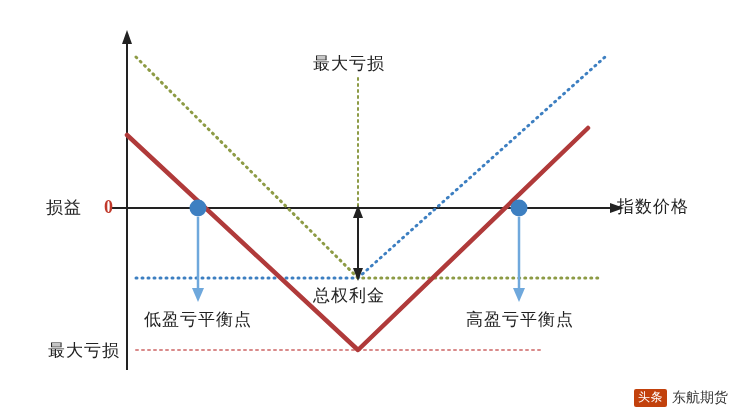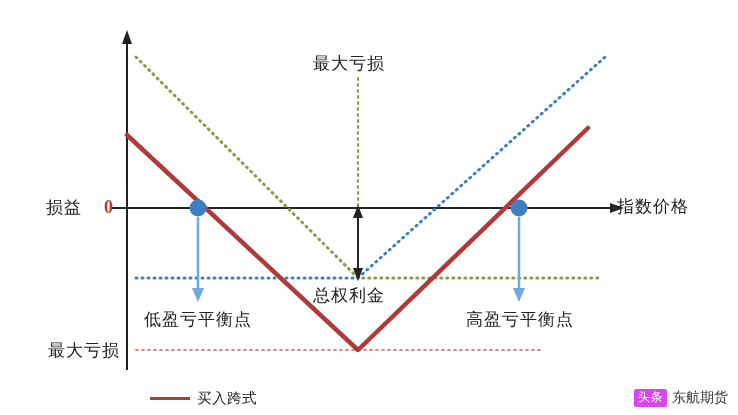--- a/index.html
+++ b/index.html
@@ -74,21 +74,21 @@
     position: absolute;
     right: 10px;
     top: 389px;
     display: flex;
     align-items: center;
     gap: 5px;
     font-size: 14px;
     color: #333333;
   }
   .brand-badge {
-    background: #d946ef;
+    background: #c2410c;
     color: #ffffff;
     font-size: 12px;
     padding: 2px 4px;
     border-radius: 2px;
     letter-spacing: 0.5px;
     line-height: 1.1;
   }
 </style>
 </head>
 <body>
@@ -134,22 +134,18 @@
 
 <div class="lbl lbl-cn" style="left:313px; top:287px;">总权利金</div>
 
 <div class="lbl lbl-cn" style="left:144px; top:311px;">低盈亏平衡点</div>
 
 <div class="lbl lbl-cn" style="left:466px; top:311px;">高盈亏平衡点</div>
 
 <div class="lbl lbl-cn" style="left:48px; top:342px;">最大亏损</div>
 
 <div class="legend">
-  <div class="legend-item">
-    <span class="legend-swatch" style="border-top-color:#b03a3a;"></span>
-    <span class="legend-label">买入跨式</span>
-  </div>
 </div>
 
 <div class="brand">
   <span class="brand-badge">头条</span>
   <span>东航期货</span>
 </div>
 
 </body></html>

